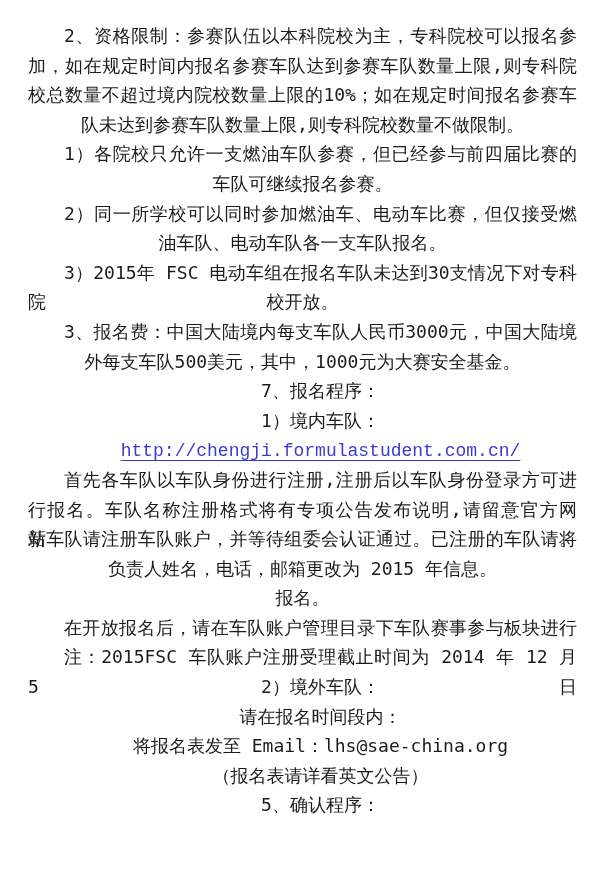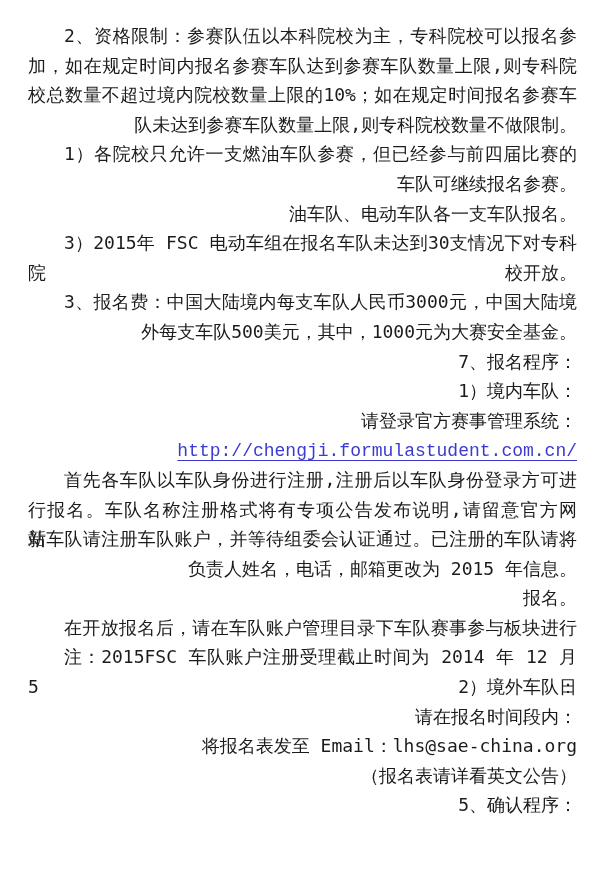--- a/index.html
+++ b/index.html
@@ -18,21 +18,21 @@
     width: 600px;
     height: 877px;
     padding: 21px 23px 8px 28px;
     background: #ffffff;
   }
   .line {
     font-size: 18px;
     line-height: 29.6px;
     height: 29.6px;
     color: #1b1b1b;
-    text-align: right;
+    text-align: center;
     letter-spacing: 0;
   }
   .line.indent {
     text-indent: 2em;
   }
   .line.fill {
     text-align: justify;
     text-align-last: justify;
   }
   .line a {
@@ -47,28 +47,28 @@
 <body style="background: rgb(255, 255, 255);">
 
 <div class="page">
   <div>
       <div class="line indent fill">2、资格限制：参赛队伍以本科院校为主，专科院校可以报名参</div>
       <div class="line fill">加，如在规定时间内报名参赛车队达到参赛车队数量上限,则专科院</div>
       <div class="line fill">校总数量不超过境内院校数量上限的10%；如在规定时间报名参赛车</div>
       <div class="line">队未达到参赛车队数量上限,则专科院校数量不做限制。</div>
       <div class="line indent fill">1）各院校只允许一支燃油车队参赛，但已经参与前四届比赛的</div>
       <div class="line">车队可继续报名参赛。</div>
+      <div class="line indent fill">2）同一所学校可以同时参加燃油车、电动车比赛，但仅接受燃</div>
       <div class="line">油车队、电动车队各一支车队报名。</div>
       <div class="line indent fill">3）2015年 FSC 电动车组在报名车队未达到30支情况下对专科院</div>
       <div class="line">校开放。</div>
       <div class="line indent fill">3、报名费：中国大陆境内每支车队人民币3000元，中国大陆境</div>
       <div class="line">外每支车队500美元，其中，1000元为大赛安全基金。</div>
       <div class="line indent">7、报名程序：</div>
       <div class="line indent">1）境内车队：</div>
-      <div class="line indent">请登录官方赛事管理系统：</div>
       <div class="line indent"><a href="#">http://chengji.formulastudent.com.cn/</a></div>
       <div class="line indent fill">首先各车队以车队身份进行注册,注册后以车队身份登录方可进</div>
       <div class="line fill">行报名。车队名称注册格式将有专项公告发布说明,请留意官方网站。</div>
       <div class="line fill">新车队请注册车队账户，并等待组委会认证通过。已注册的车队请将</div>
       <div class="line">负责人姓名，电话，邮箱更改为 2015 年信息。</div>
       <div class="line">报名。</div>
       <div class="line indent fill">在开放报名后，请在车队账户管理目录下车队赛事参与板块进行</div>
       <div class="line indent fill">注：2015FSC 车队账户注册受理截止时间为 2014 年 12 月 5 日</div>
       <div class="line indent">2）境外车队：</div>
       <div class="line indent">请在报名时间段内：</div>

